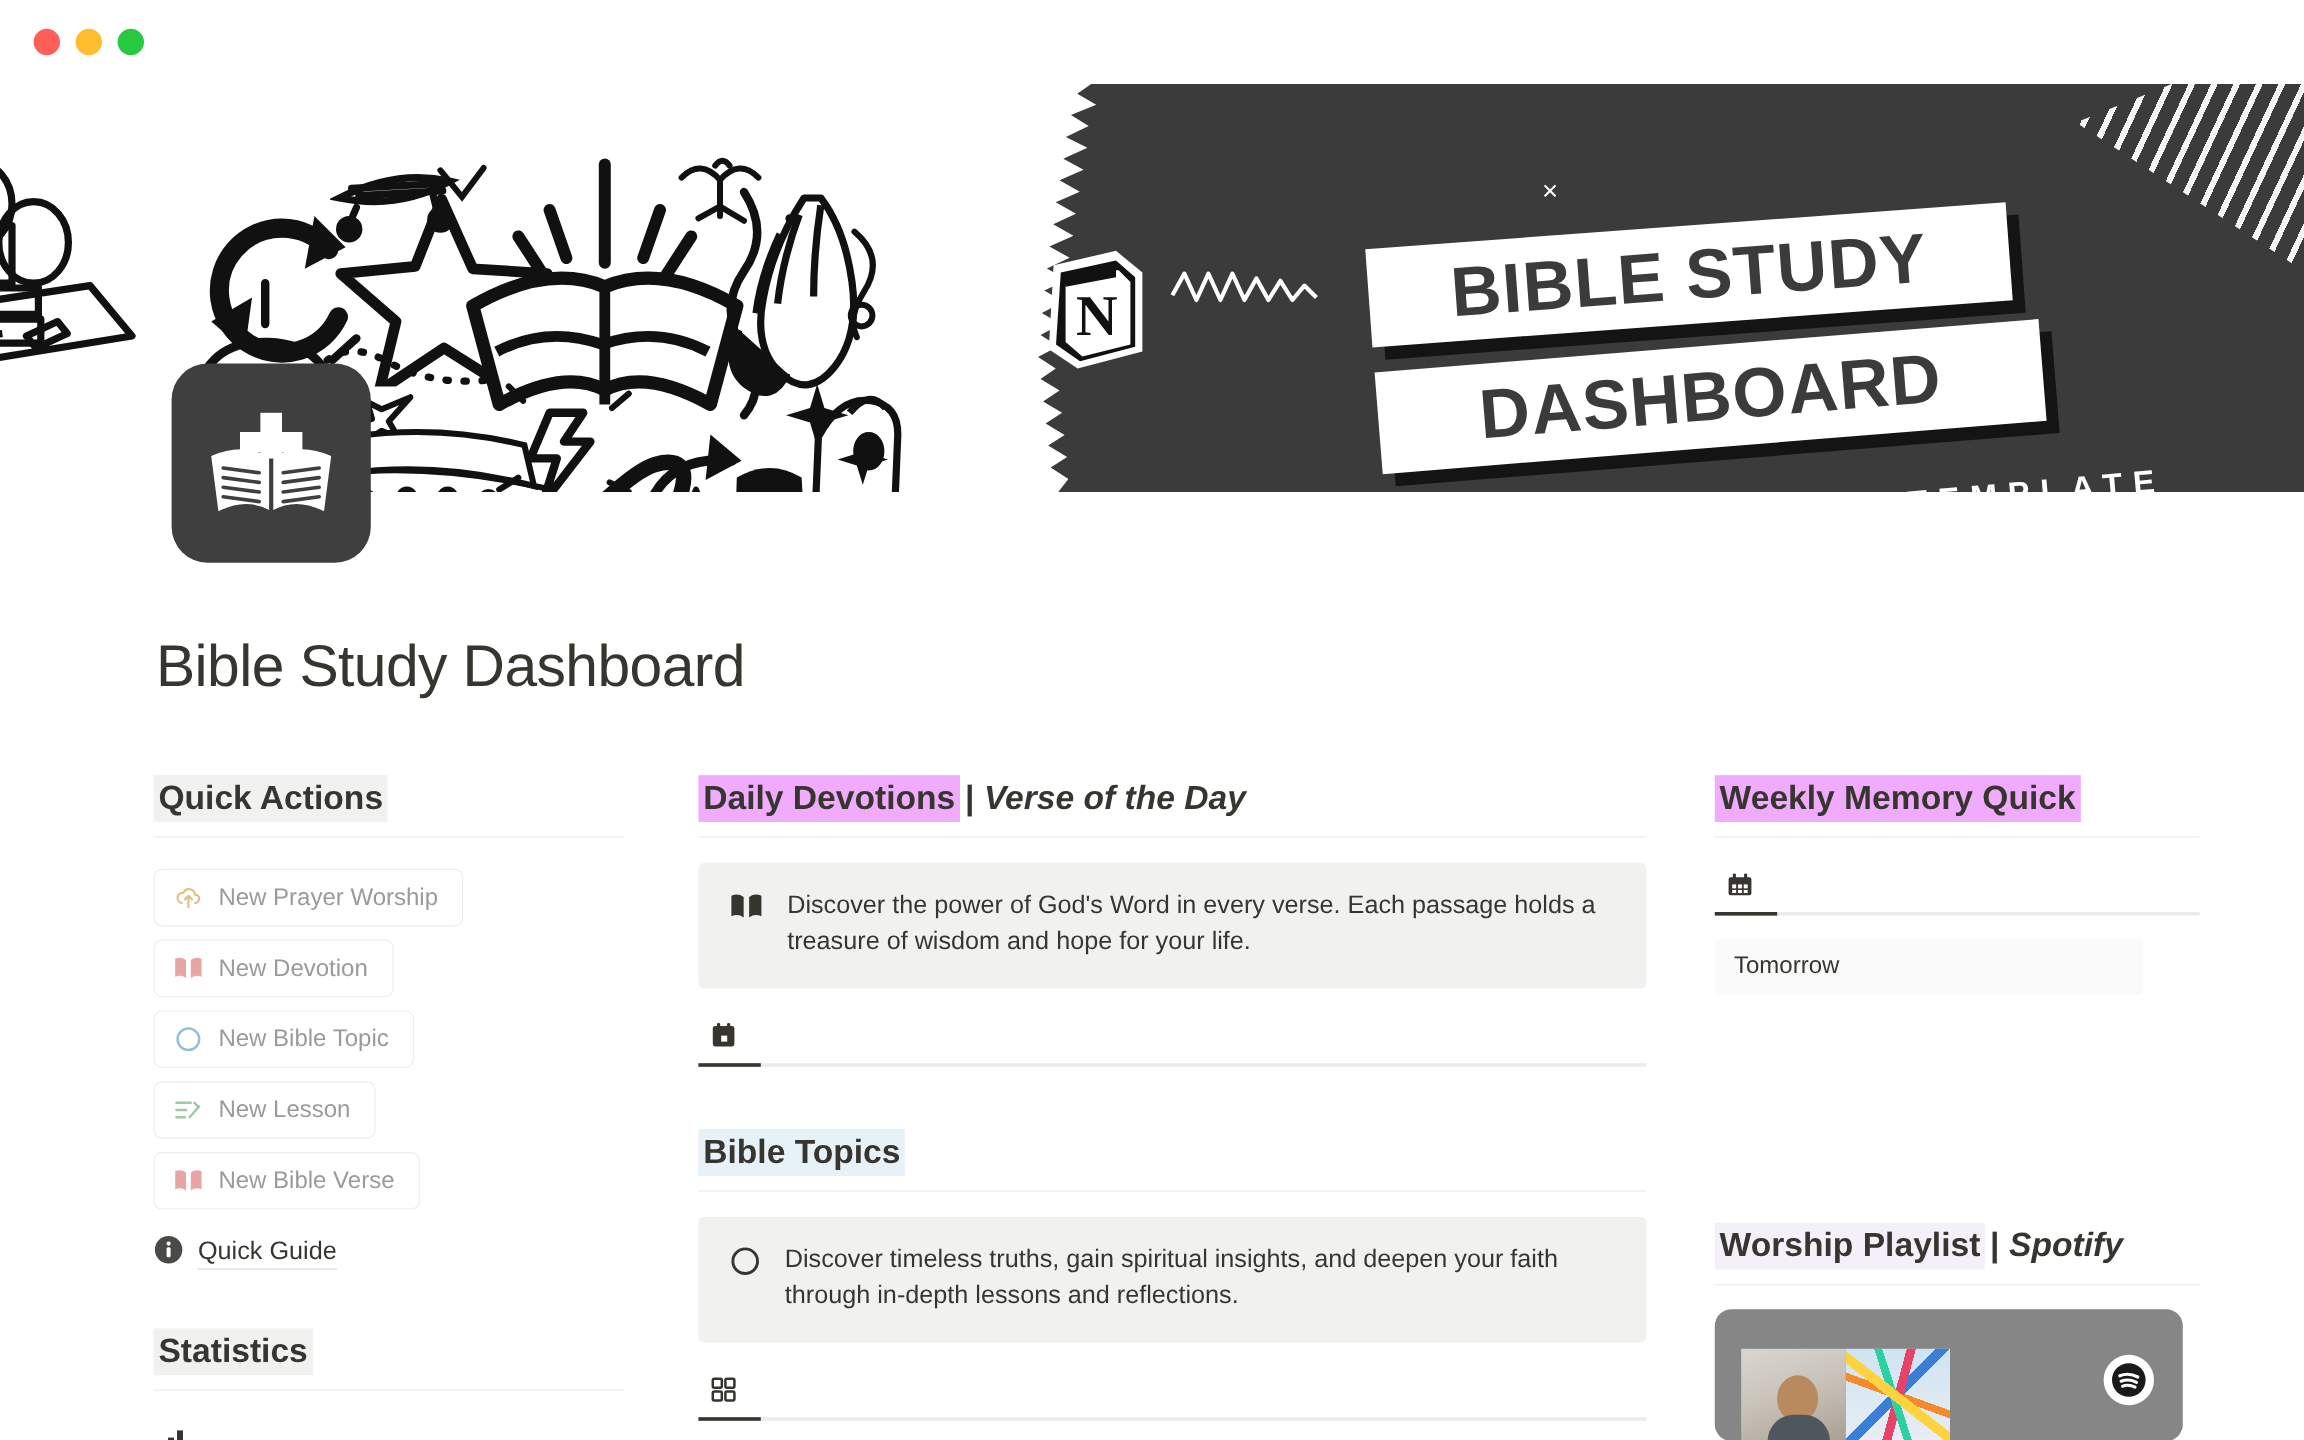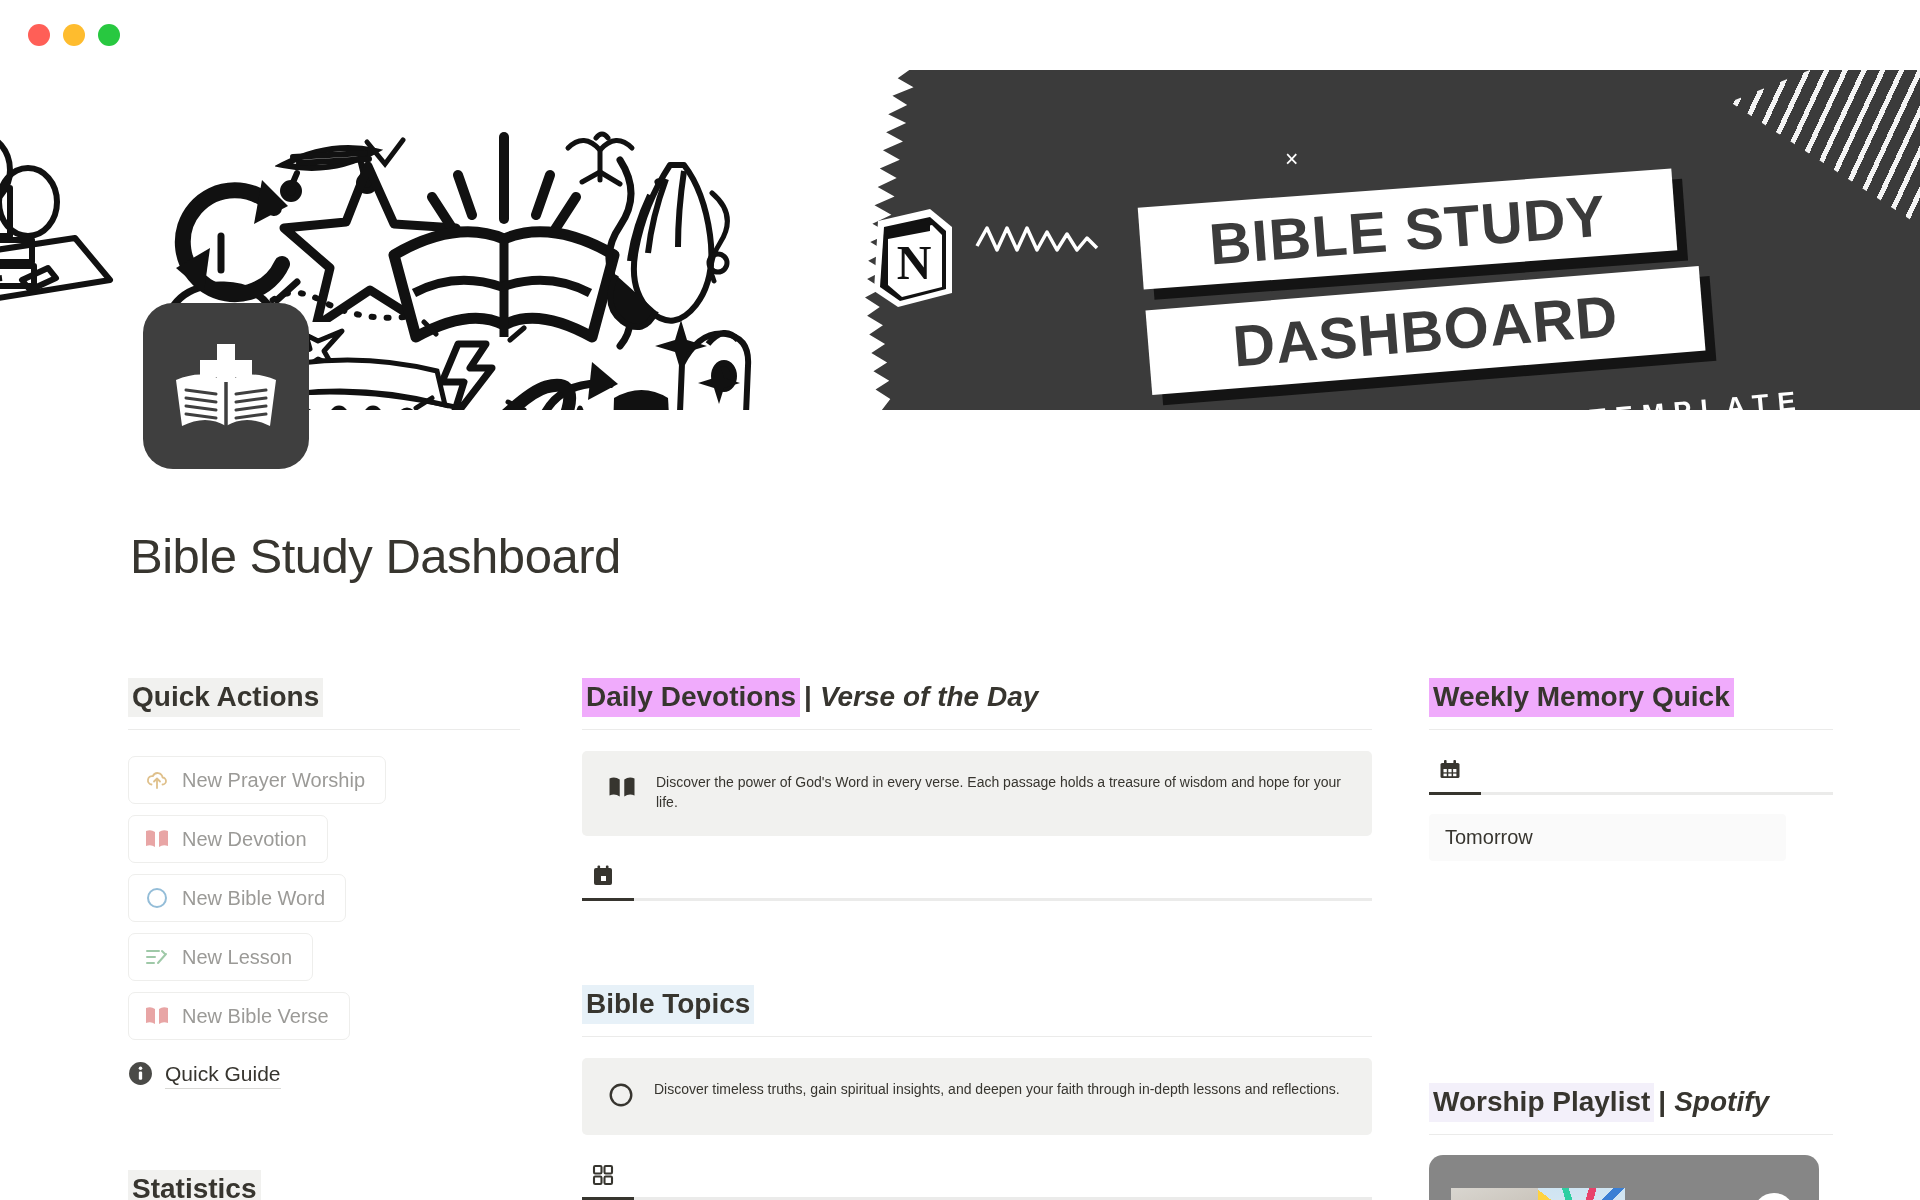--- a/index.html
+++ b/index.html
@@ -99,21 +99,21 @@
   .columns {
     display:flex; margin:62px 0 0 128px; gap:0; align-items:flex-start;
   }
   .col-left { width:392px; }
   .col-mid  { width:790px; margin-left:62px; }
   .col-right{ width:404px; margin-left:57px; }
 
   
   .h-sec {
     font-size:28px; font-weight:700; color:#37352f;
-    display:inline-block; padding:1px 4px 3px 4px; line-height:1.25;margin-top:32px;
+    display:inline-block; padding:1px 4px 3px 4px; line-height:1.25;
   }
   .hl-gray   { background:#f1f1ef; }
   .hl-pink   { background:#f0abfc; }
   .hl-blue   { background:#e7f1f8; }
   .hl-purple { background:#f3f0fa; }
   .h-plain { color:#37352f; }
   .h-ital { font-style:italic; font-weight:700; }
   .sec-rule { border-bottom:1.6px solid #ebebea; margin-top:12px; }
 
   
@@ -144,21 +144,21 @@
   .db-underline::after {
     content:""; position:absolute; left:0; top:0; width:52px; height:3px; background:#37352f;
   }
 
   
   .callout {
     margin-top:21px; background:#f1f1ef; border-radius:5px;
     display:flex; gap:20px; padding:21px 26px 23px 26px;
   }
   .callout-ico { flex:0 0 26px; padding-top:3px; }
-  .callout-txt { font-size:14px; line-height:1.45; color:#37352f; }
+  .callout-txt { font-size:21px; line-height:1.45; color:#37352f; }
 
   
   .group-row {
     margin-top:19px; background:#fafafa; border-radius:4px;
     padding:12px 16px; font-size:20px; color:#37352f; width:357px;
   }
 
   
   .spotify {
     margin-top:20px; width:390px; height:110px; background:#868686;
@@ -413,21 +413,21 @@
             </span>
             <span>New Devotion</span>
           </div>
 
           <div class="qa-btn">
             <span class="qa-ico">
               <svg width="22" height="22" viewBox="0 0 22 22">
                 <circle cx="11" cy="11" r="9" fill="none" stroke="#94bdd8" stroke-width="2"></circle>
               </svg>
             </span>
-            <span>New Bible Word</span>
+            <span>New Bible Topic</span>
           </div>
 
           <div class="qa-btn">
             <span class="qa-ico">
               <svg width="24" height="22" viewBox="0 0 24 22" fill="none" stroke="#9fc9a8" stroke-width="2" stroke-linecap="round">
                 <path d="M2 5h12M2 11h8M2 17h7"></path>
                 <path d="M13 17 L21 8"></path>
                   <path d="M17 5 l3 3"></path>
               </svg>
             </span>

